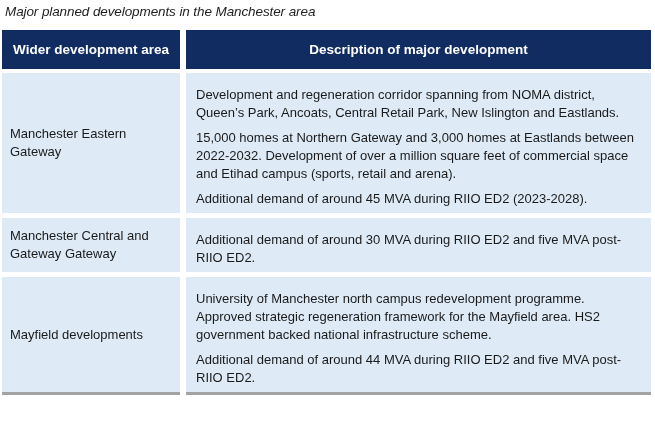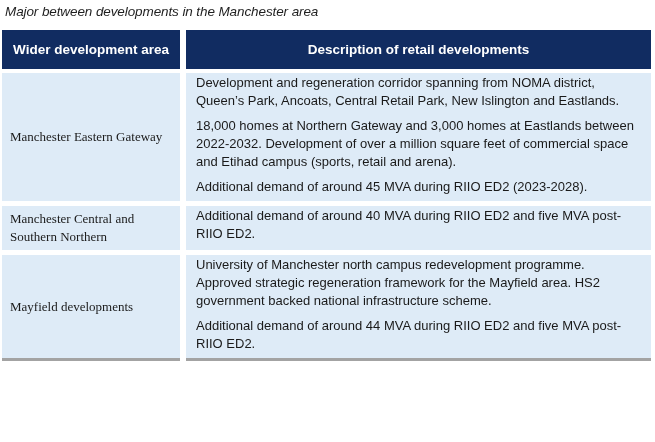--- a/index.html
+++ b/index.html
@@ -65,62 +65,61 @@
   }
   .body-cell {
     background: #deebf7;
     font-size: 13px;
     line-height: 18px;
   }
   .area-cell {
     display: flex;
     align-items: center;
     padding: 4px 8px;
-    font-family: Liberation Serif, serif;
   }
   .desc-cell {
-    padding: 1px 14px 5px 10px;
+    padding: 13px 14px 5px 10px;
   }
   .desc-cell p {
     margin: 0 0 7px 0;
   }
   .desc-cell p:last-child {
     margin-bottom: 0;
   }
   .trow.last .body-cell {
     border-bottom: 3px solid #a3a3a3;
   }
 </style>
 </head>
 <body>
 
 <div class="page">
 
-  <div class="caption">Major between developments in the Manchester area</div>
+  <div class="caption">Major planned developments in the Manchester area</div>
 
   <div class="table">
 
     <div class="trow header">
       <div class="cell col-area head-cell">Wider development area</div>
-      <div class="cell col-desc head-cell">Description of retail developments</div>
+      <div class="cell col-desc head-cell">Description of major development</div>
     </div>
 
     <div class="trow first-body">
       <div class="cell col-area body-cell area-cell">Manchester Eastern Gateway</div>
       <div class="cell col-desc body-cell desc-cell">
         <p>Development and regeneration corridor spanning from NOMA district, Queen’s Park, Ancoats, Central Retail Park, New Islington and Eastlands.</p>
-        <p>18,000 homes at Northern Gateway and 3,000 homes at Eastlands between 2022-2032. Development of over a million square feet of commercial space and Etihad campus (sports, retail and arena).</p>
+        <p>15,000 homes at Northern Gateway and 3,000 homes at Eastlands between 2022-2032. Development of over a million square feet of commercial space and Etihad campus (sports, retail and arena).</p>
         <p>Additional demand of around 45 MVA during RIIO ED2 (2023-2028).</p>
       </div>
     </div>
 
     <div class="trow">
-      <div class="cell col-area body-cell area-cell">Manchester Central and Southern Northern</div>
+      <div class="cell col-area body-cell area-cell">Manchester Central and Gateway Gateway</div>
       <div class="cell col-desc body-cell desc-cell">
-        <p>Additional demand of around 40 MVA during RIIO ED2 and five MVA post-RIIO ED2.</p>
+        <p>Additional demand of around 30 MVA during RIIO ED2 and five MVA post-RIIO ED2.</p>
       </div>
     </div>
 
     <div class="trow last">
       <div class="cell col-area body-cell area-cell">Mayfield developments</div>
       <div class="cell col-desc body-cell desc-cell">
         <p>University of Manchester north campus redevelopment programme. Approved strategic regeneration framework for the Mayfield area. HS2 government backed national infrastructure scheme.</p>
         <p>Additional demand of around 44 MVA during RIIO ED2 and five MVA post-RIIO ED2.</p>
       </div>
     </div>

